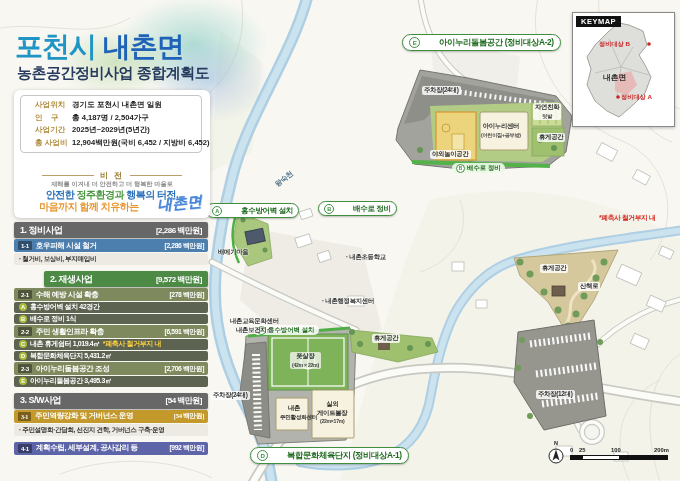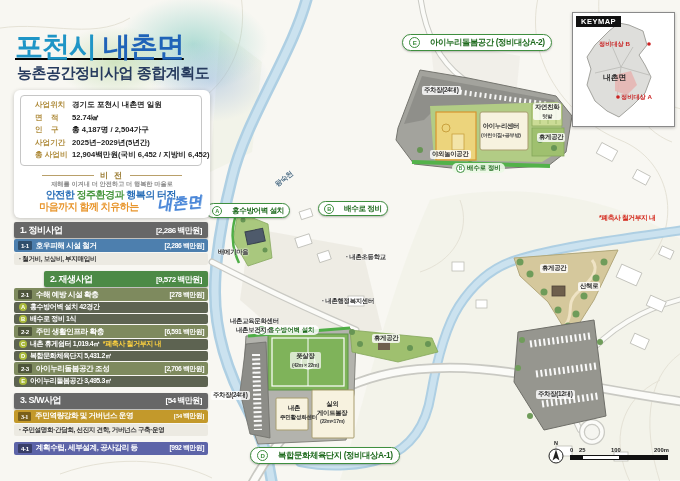--- a/index.html
+++ b/index.html
@@ -2,21 +2,21 @@
 <html><head>
 <meta charset="utf-8">
 <style>
   html,body{margin:0;padding:0;background:#e9e9e9;}
   .stage{position:relative;width:680px;height:481px;background:#f8f7f2;overflow:hidden;
          font-family:"Liberation Sans","DejaVu Sans",sans-serif;}
   svg.mapcanvas{position:absolute;left:0;top:0;z-index:1;}
   .blob{position:absolute;z-index:2;pointer-events:none;}
 
   
-  .hd-title{position:absolute;left:15px;top:28px;z-index:40;font-size:28px;font-weight:800;letter-spacing:-1px;text-decoration:underline;}
+  .hd-title{position:absolute;left:15px;top:28px;z-index:40;font-size:28px;font-weight:800;letter-spacing:-1px;}
   .hd-title .t1{color:#1f95c6;}
   .hd-title .t2{color:#1f63b8;}
   .hd-sub{position:absolute;left:17px;top:64px;z-index:40;font-size:15px;font-weight:800;color:#263a5e;letter-spacing:-0.5px;}
 
   
   .panel{position:absolute;left:14px;top:90px;width:196px;height:128px;background:#fff;border-radius:6px;
          box-shadow:0 1px 4px rgba(0,0,0,.22);z-index:40;}
   .infobox{position:absolute;left:6px;top:5px;width:182px;border:1px solid #c6c6c6;border-radius:4px;padding:3px 14px;box-sizing:border-box;}
   .irow{display:flex;font-size:7.6px;line-height:12.6px;}
   .irow .lab{white-space:pre;color:#b08d3e;font-weight:700;width:37px;flex:none;}
@@ -44,21 +44,21 @@
   .bg-blue{background:#4d7fae;} .bg-olive{background:#7e8a5e;} .bg-gold{background:#c3992b;font-family:Liberation Serif, serif;} .bg-indigo{background:#5d64a8;}
   .item{display:flex;align-items:center;height:10.5px;padding:0 5px;background:#5d6351;color:#fff;font-size:7px;
         font-weight:600;border-radius:2px;letter-spacing:-0.4px;}
   .circ{width:8px;height:8px;border-radius:50%;background:#a9b93a;color:#fff;font-size:5.8px;line-height:8.5px;
         text-align:center;margin-right:3px;font-weight:800;flex:none;}
   .item .warn{color:#ffd23e;margin-left:3px;font-weight:800;}
   .pnote{height:12px;line-height:12px;padding:0 5px;background:#eceae2;color:#333;font-size:6.6px;font-weight:600;
          border-radius:2px;letter-spacing:-0.4px;}
 
   
-  .pill{position:absolute;display:flex;align-items:center;gap:10px;background:#fff;border:1.3px solid #3f8f3f;
+  .pill{position:absolute;display:flex;align-items:center;gap:19px;background:#fff;border:1.3px solid #3f8f3f;
         border-radius:10px;padding:0 6px;height:15px;color:#1f6b1e;font-weight:800;font-size:8.4px;z-index:30;
         box-shadow:0 1px 2px rgba(0,0,0,.25);white-space:nowrap;letter-spacing:-0.4px;}
   .pill .ocirc{width:9px;height:9px;border:1px solid #3f8f3f;border-radius:50%;color:#3f8f3f;font-size:6.2px;
         line-height:9px;text-align:center;font-weight:800;flex:none;background:#fff;}
   .pill.small{height:13px;font-size:7.6px;padding:0 5px;}
   .pill.small .ocirc{width:8px;height:8px;font-size:5.6px;line-height:8px;}
   .rednote{position:absolute;z-index:30;color:#d42a1e;font-size:6.8px;font-weight:800;white-space:nowrap;letter-spacing:-0.4px;}
   .mlabel{position:absolute;z-index:20;font-size:6.4px;font-weight:600;color:#333;white-space:nowrap;
           text-shadow:0 0 2px #fff,0 0 2px #fff;letter-spacing:-0.3px;}
   .chip{position:absolute;z-index:20;background:rgba(255,255,255,.82);border-radius:2px;padding:0 2px;
@@ -232,24 +232,20 @@
   <div class="hd-title"><span class="t1">포천시</span> <span class="t2">내촌면</span></div>
   <div class="hd-sub">농촌공간정비사업 종합계획도</div>
 
   <div class="panel">
     <div class="infobox">
       <div class="irow">
           <span class="lab">사업위치</span>
           <span class="val">경기도 포천시 내촌면 일원</span>
         </div>
       <div class="irow">
-          <span class="lab">면    적</span>
-          <span class="val">52.74㎢</span>
-        </div>
-      <div class="irow">
           <span class="lab">인    구</span>
           <span class="val">총 4,187명 / 2,504가구</span>
         </div>
       <div class="irow">
           <span class="lab">사업기간</span>
           <span class="val">2025년~2029년(5년간)</span>
         </div>
       <div class="irow">
           <span class="lab">총 사업비</span>
           <span class="val">12,904백만원(국비 6,452 / 지방비 6,452)</span>

